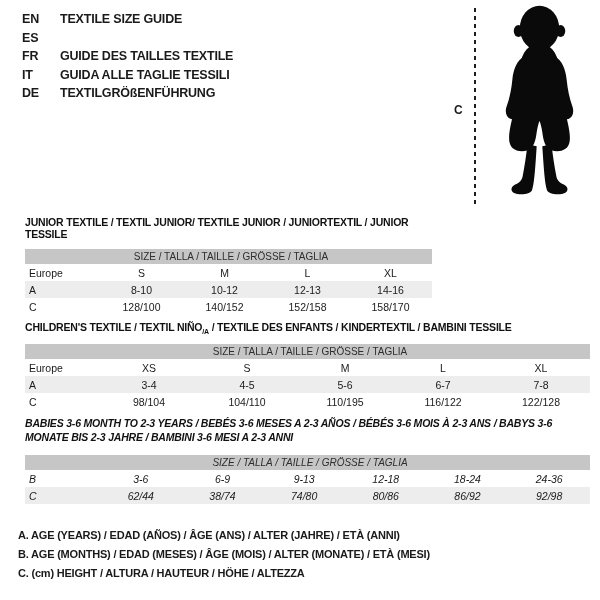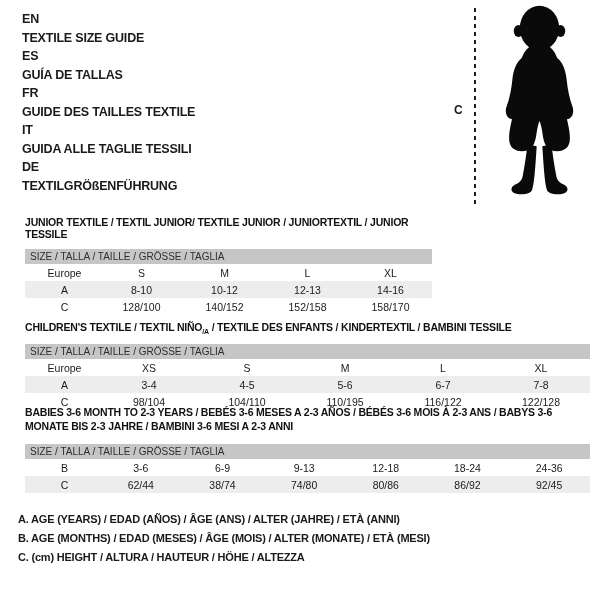--- a/index.html
+++ b/index.html
@@ -2,67 +2,66 @@
 <html><head>
 <meta charset="utf-8">
 <style>
   * { margin:0; padding:0; box-sizing:border-box; }
   html,body { background:#ffffff; }
   body { font-family:"Liberation Sans", sans-serif; color:#1a1a1a; }
   .page { position:relative; width:600px; height:600px; background:#ffffff; overflow:hidden; }
 
   
   .langs { position:absolute; left:22px; top:10px; }
-  .lang-row { display:flex; line-height:18.5px;flex-direction:column; }
+  .lang-row { display:flex; line-height:18.5px; }
   .lang-code { width:38px; font-weight:700; font-size:12.5px; letter-spacing:-0.2px; }
   .lang-title { font-weight:700; font-size:12.5px; letter-spacing:-0.2px; }
 
   
   .fig-line { position:absolute; left:474px; top:8px; width:2px; height:198px;
               background:repeating-linear-gradient(to bottom, #1d1d1d 0 4px, transparent 4px 8px); }
   .fig-c { position:absolute; left:454px; top:103px; font-size:12px; font-weight:700; }
   .silhouette { position:absolute; left:491px; top:2px; width:97px; height:206px; }
   .silhouette g { fill:#0a0a0a; }
 
   
   .sec { position:absolute; left:18px;margin-left:7px; }
   .sec-title { font-weight:700; font-size:10.5px; letter-spacing:-0.2px; color:#111111; }
   .sub { font-size:7px; vertical-align:sub; }
   .sec1 { top:216px; width:407px; }
   .sec2 { top:321px; width:565px; }
-  .sec3 { top:405px; width:565px; }
+  .sec3 { top:416px; width:565px;font-style:italic; }
   .sec1 .sec-title, .sec2 .sec-title { margin-bottom:9px; }
   .sec3 .sec-title { margin-bottom:11px; line-height:14px; }
 
   table.size-table { border-collapse:collapse; table-layout:fixed; width:100%; }
   table.size-table td { font-size:10.5px; color:#1a1a1a; height:17px; text-align:center;
                         vertical-align:middle; padding:0; white-space:nowrap; overflow:hidden; }
   table.size-table col.c-lab { width:75px; }
-  table.size-table td.lab { text-align:center; padding-left:4px; }
-  tr.band td { background:#c6c6c6; text-align:left; padding-left:5px; font-size:10px;
+  table.size-table td.lab { text-align:left; padding-left:4px; }
+  tr.band td { background:#c6c6c6; text-align:center; padding-left:5px; font-size:10px;
                color:#2e2e2e; height:15px; }
   tr.stripe td { background:#ededed; }
 
   
-  .notes { position:absolute; left:18px; top:510px; }
+  .notes { position:absolute; left:18px; top:526px; }
   .note-line { font-weight:700; font-size:11px; letter-spacing:-0.2px; line-height:19px; }
 </style>
 </head>
 <body>
 
 <div class="page">
 
   <div class="langs">
     <div class="lang-row">
       <span class="lang-code">EN</span>
       <span class="lang-title">TEXTILE SIZE GUIDE</span>
     </div>
     <div class="lang-row">
       <span class="lang-code">ES</span>
-      <span class="lang-title">GUÍA DE TALLAS</span>
     </div>
     <div class="lang-row">
       <span class="lang-code">FR</span>
       <span class="lang-title">GUIDE DES TAILLES TEXTILE</span>
     </div>
     <div class="lang-row">
       <span class="lang-code">IT</span>
       <span class="lang-title">GUIDA ALLE TAGLIE TESSILI</span>
     </div>
     <div class="lang-row">
@@ -193,21 +192,21 @@
         <td>18-24</td>
         <td>24-36</td>
       </tr>
       <tr class="stripe">
         <td class="lab">C</td>
         <td>62/44</td>
         <td>38/74</td>
         <td>74/80</td>
         <td>80/86</td>
         <td>86/92</td>
-        <td>92/45</td>
+        <td>92/98</td>
       </tr>
     </tbody>
       </table>
   </div>
 
   <div class="notes">
     <div class="note-line">A. AGE (YEARS) / EDAD (AÑOS) / ÂGE (ANS) / ALTER (JAHRE) / ETÀ (ANNI)</div>
     <div class="note-line">B. AGE (MONTHS) / EDAD (MESES) / ÂGE (MOIS) / ALTER (MONATE) / ETÀ (MESI)</div>
     <div class="note-line">C. (cm) HEIGHT / ALTURA / HAUTEUR / HÖHE / ALTEZZA</div>
   </div>

